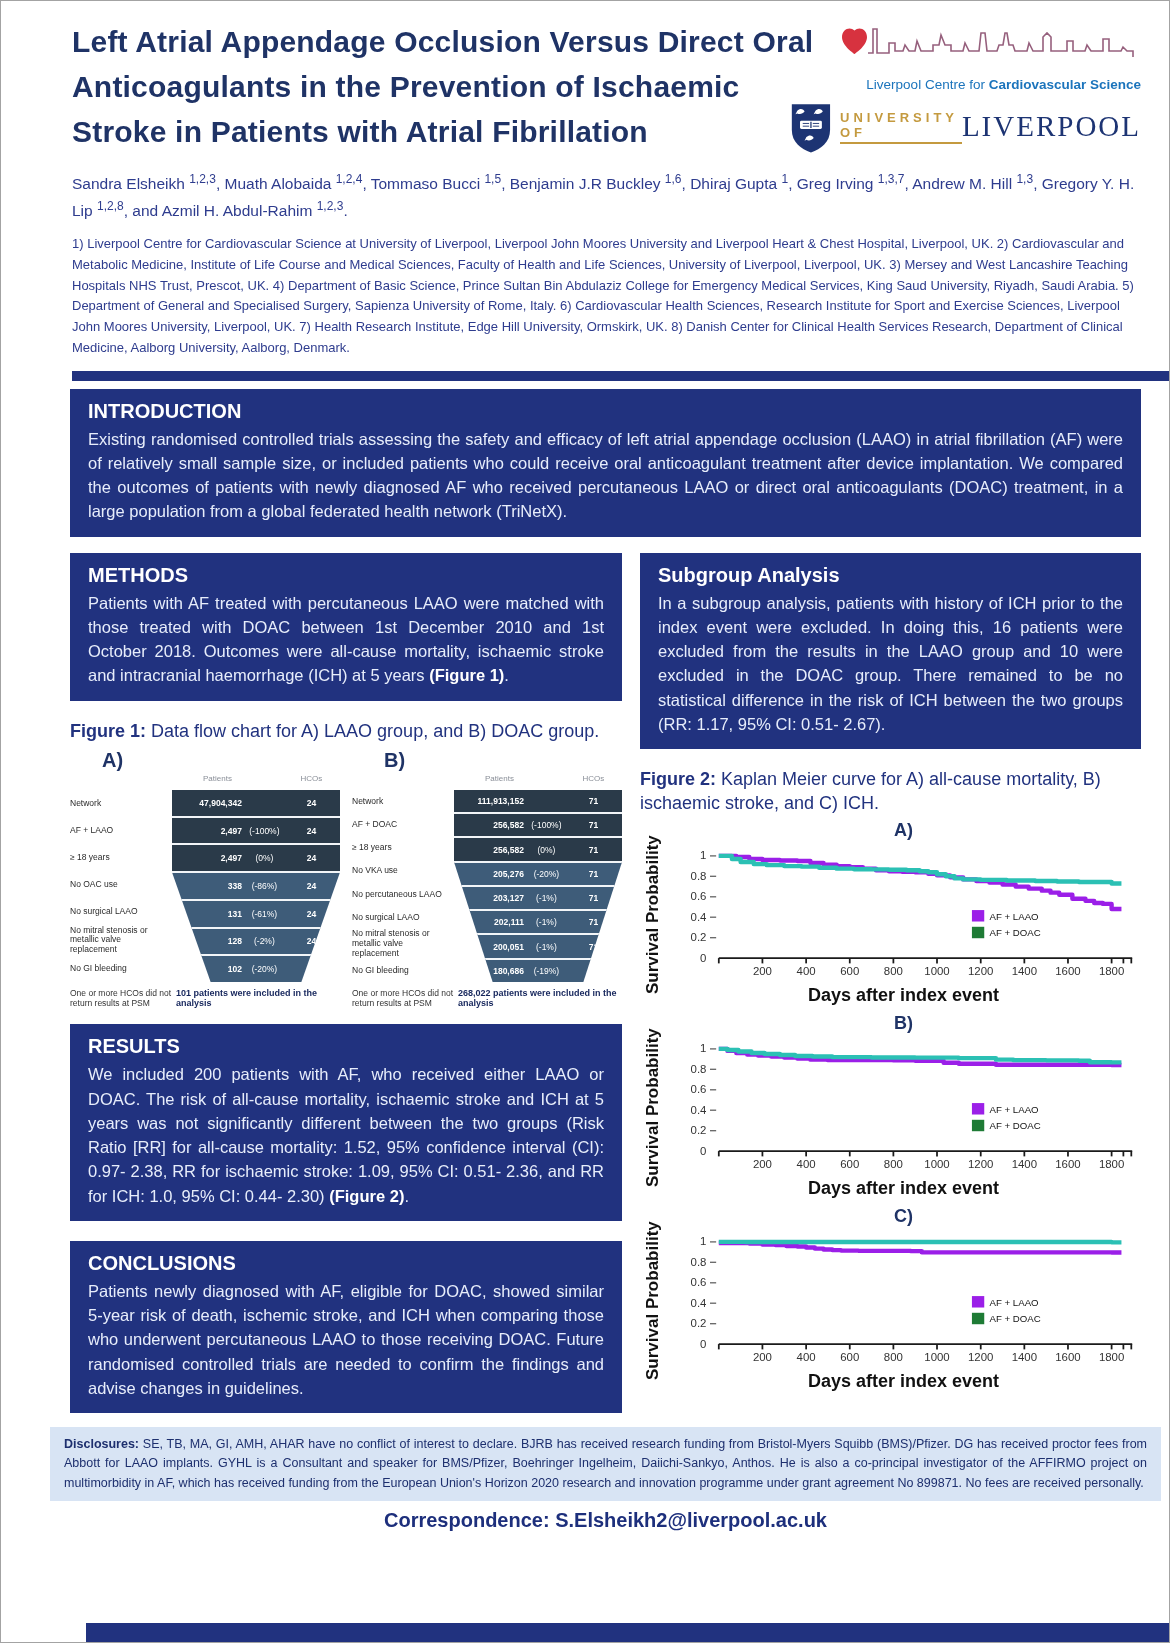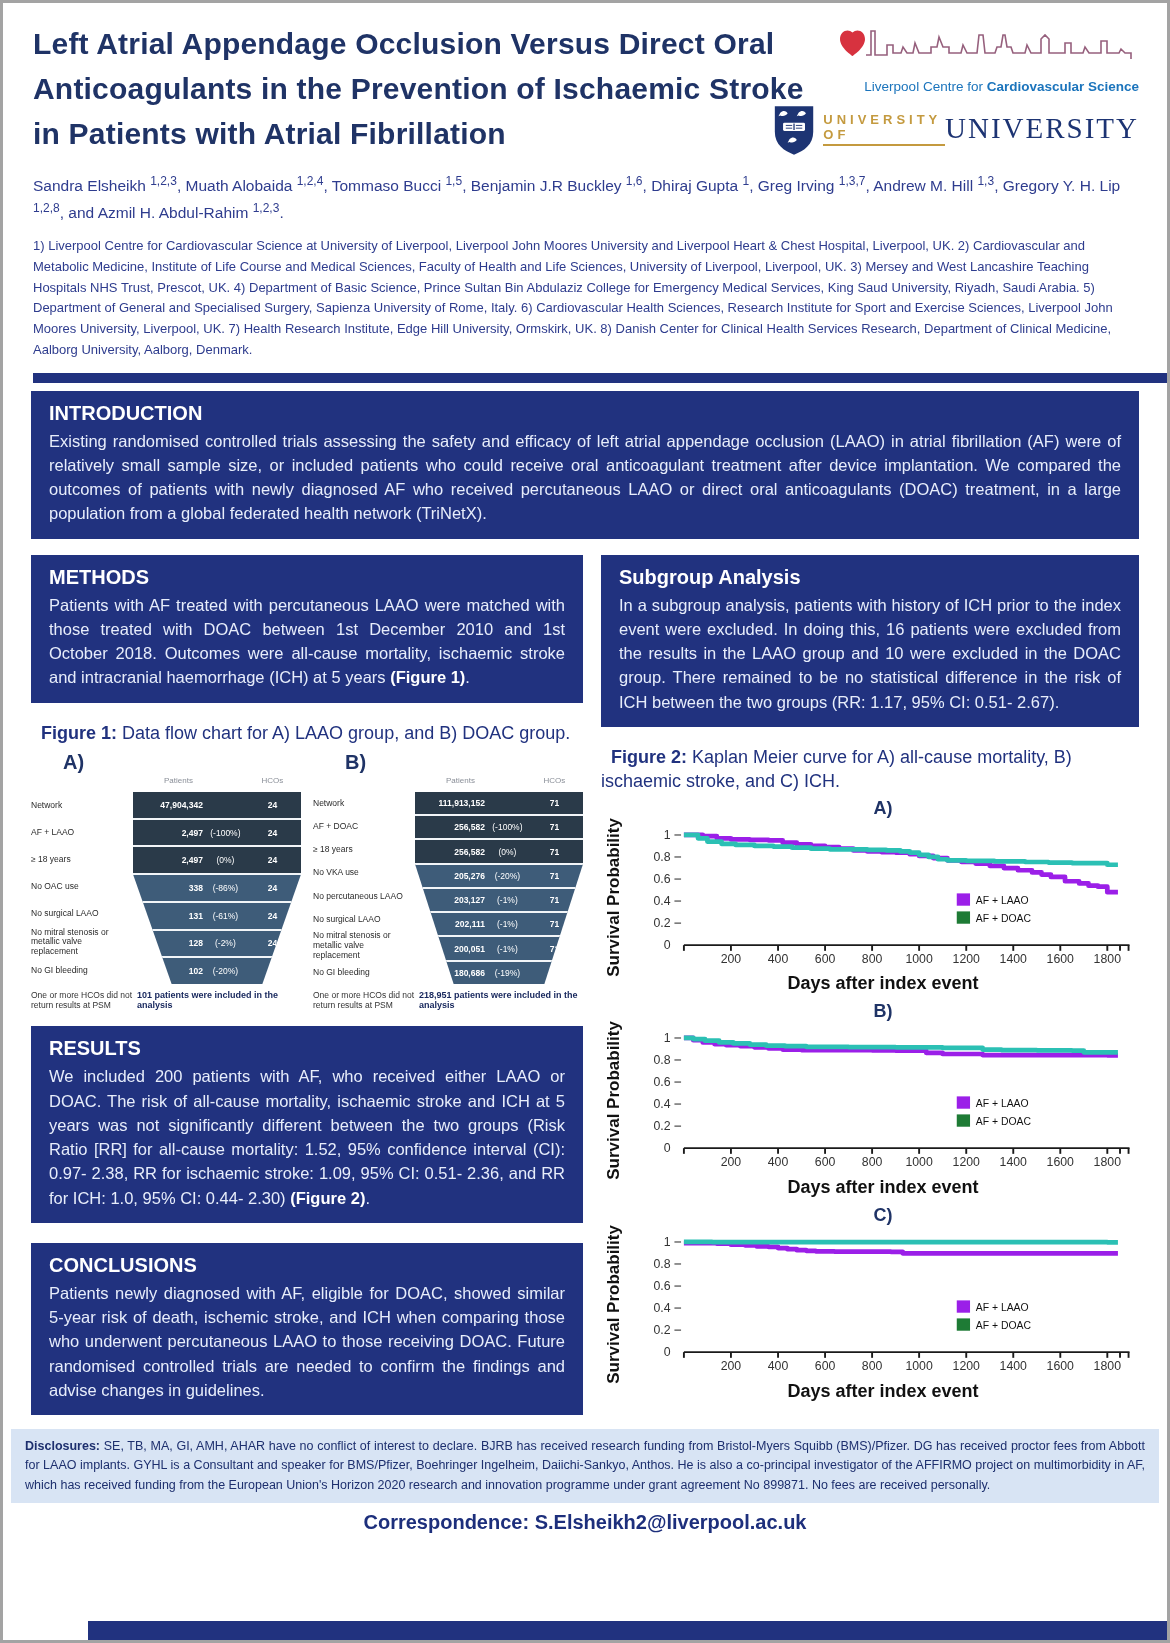--- a/index.html
+++ b/index.html
@@ -1,17 +1,17 @@
 <!DOCTYPE html>
 <html><head>
 <meta charset="utf-8">
 <style>
   html,body{margin:0;padding:0;background:#fff;}
   .page{position:relative;width:1170px;height:1643px;background:#fff;overflow:hidden;
-        font-family:"Liberation Sans",sans-serif;border:3px solid #a3a3a3;box-sizing:border-box;}
+        font-family:"Liberation Sans",sans-serif;border:1px solid #a3a3a3;box-sizing:border-box;padding-left:41px;}
   
   .head{display:flex;justify-content:space-between;align-items:flex-start;padding:18px 28px 0 30px;}
   .title{width:800px;font-size:30px;font-weight:700;color:#1F3366;line-height:1.5;letter-spacing:.2px;}
   .logos{width:326px;display:flex;flex-direction:column;align-items:flex-end;padding-top:4px;}
   .lccs-text{font-size:13.5px;color:#1B74BC;margin-top:2px;}
   .lccs-text b{font-weight:700;}
   .uol{display:flex;align-items:center;gap:8px;margin-top:8px;}
   .uol-txt{display:flex;flex-direction:row;align-items:flex-start;}
   .uol-top{font-size:13px;letter-spacing:4px;color:#C49A3F;font-weight:700;border-bottom:2px solid #C49A3F;padding-bottom:2px;margin-bottom:2px;}
   .uol-name{font-family:"Liberation Serif",serif;font-size:29px;color:#1D3473;letter-spacing:2px;}
@@ -24,21 +24,21 @@
   .box{background:#21327F;color:#E7EDFB;padding:11px 18px 13px;}
   .box h2{margin:0 0 4px;font-size:20px;color:#FFFFFF;font-weight:700;}
   .box p{margin:0;font-size:16.5px;line-height:1.47;text-align:justify;}
   .box p b{color:#FFFFFF;}
   .intro{margin:0 28px;}
   
   .cols{display:flex;gap:18px;margin:16px 28px 0;}
   .colL{width:552px;flex:none;}
   .colR{flex:1;min-width:0;}
   .caption{margin-top:18px;font-size:18px;color:#21327F;line-height:1.35;}
-  .caption b{font-weight:700;margin-left:10px;}
+  .caption b{font-weight:700;}
   
   .fig1-panels{display:flex;gap:12px;margin-top:6px;}
   .funnel{width:270px;flex:none;}
   .f-letter{margin-left:32px;font-size:20px;font-weight:700;color:#1F3366;}
   .f-grid{display:flex;margin-top:2px;}
   .f-labels{width:102px;flex:none;display:flex;flex-direction:column;padding-top:16px;height:208px;box-sizing:border-box;}
   .f-label{flex:1;display:flex;align-items:center;font-size:8.5px;color:#2a2a2a;line-height:1.15;padding-right:4px;}
   .f-main{flex:1;min-width:0;}
   .f-heads{display:grid;grid-template-columns:44% 22% 34%;font-size:8px;color:#8a8f98;height:14px;margin-bottom:2px;}
   .f-heads span:first-child{text-align:right;padding-right:14px;}
@@ -88,21 +88,21 @@
           <rect x="11" y="20" width="24" height="9" rx="1.5" fill="#fff"></rect>
           <line x1="23" y1="21" x2="23" y2="28" stroke="#1D3473" stroke-width="1.4"></line>
           <line x1="14" y1="23" x2="21" y2="23" stroke="#1D3473" stroke-width="1"></line>
           <line x1="25" y1="23" x2="32" y2="23" stroke="#1D3473" stroke-width="1"></line>
           <line x1="14" y1="26" x2="21" y2="26" stroke="#1D3473" stroke-width="1"></line>
           <line x1="25" y1="26" x2="32" y2="26" stroke="#1D3473" stroke-width="1"></line>
           <path d="M18 38 C21 35 25 36 26 39 C24 42 20 42 18 41 L16 42 Z" fill="#fff"></path>
         </svg>
         <div class="uol-txt">
           <div class="uol-top">UNIVERSITY OF</div>
-          <div class="uol-name">UNIVERSITY</div>
+          <div class="uol-name">LIVERPOOL</div>
         </div>
       </div>
     </div>
   </div>
 
   <div class="authors"><span>Sandra Elsheikh <sup>1,2,3</sup></span>, <span>Muath Alobaida <sup>1,2,4</sup></span>, <span>Tommaso Bucci <sup>1,5</sup></span>, <span>Benjamin J.R Buckley <sup>1,6</sup></span>, <span>Dhiraj Gupta <sup>1</sup></span>, <span>Greg Irving <sup>1,3,7</sup></span>, <span>Andrew M. Hill <sup>1,3</sup></span>, <span>Gregory Y. H. Lip <sup>1,2,8</sup></span>, and <span>Azmil H. Abdul-Rahim <sup>1,2,3</sup></span>.</div>
   <div class="affils">1) Liverpool Centre for Cardiovascular Science at University of Liverpool, Liverpool John Moores University and Liverpool Heart &amp; Chest Hospital, Liverpool, UK. 2) Cardiovascular and Metabolic Medicine, Institute of Life Course and Medical Sciences, Faculty of Health and Life Sciences, University of Liverpool, Liverpool, UK. 3) Mersey and West Lancashire Teaching Hospitals NHS Trust, Prescot, UK. 4) Department of Basic Science, Prince Sultan Bin Abdulaziz College for Emergency Medical Services, King Saud University, Riyadh, Saudi Arabia. 5) Department of General and Specialised Surgery, Sapienza University of Rome, Italy. 6) Cardiovascular Health Sciences, Research Institute for Sport and Exercise Sciences, Liverpool John Moores University, Liverpool, UK. 7) Health Research Institute, Edge Hill University, Ormskirk, UK. 8) Danish Center for Clinical Health Services Research, Department of Clinical Medicine, Aalborg University, Aalborg, Denmark.</div>
 
   <div class="divider"></div>
 
@@ -242,21 +242,21 @@
                   <div class="f-row" style="background:#3E5C79">
                     <span class="f-pat">180,686</span>
                     <span class="f-pct">(-19%)</span>
                     <span class="f-hco">71</span>
                   </div>
                 </div>
               </div>
             </div>
             <div class="f-note">
               <div class="f-note-l">One or more HCOs did not return results at PSM</div>
-              <div class="f-note-r">218,951 patients were included in the analysis</div>
+              <div class="f-note-r">268,022 patients were included in the analysis</div>
             </div>
           </div>
       </div>
 
       <div class="box mt16">
         <h2>RESULTS</h2>
         <p><span>We included 200 patients with AF, who received either LAAO or DOAC. The risk of all-cause mortality, ischaemic stroke and ICH at 5 years was not significantly different between the two groups (Risk Ratio [RR] for all-cause mortality: 1.52, 95% confidence interval (CI): 0.97- 2.38, RR for ischaemic stroke: 1.09, 95% CI: 0.51- 2.36, and RR for ICH: 1.0, 95% CI: 0.44- 2.30) </span><b>(Figure 2)</b><span>.</span></p>
       </div>
 
       <div class="box mt20">

